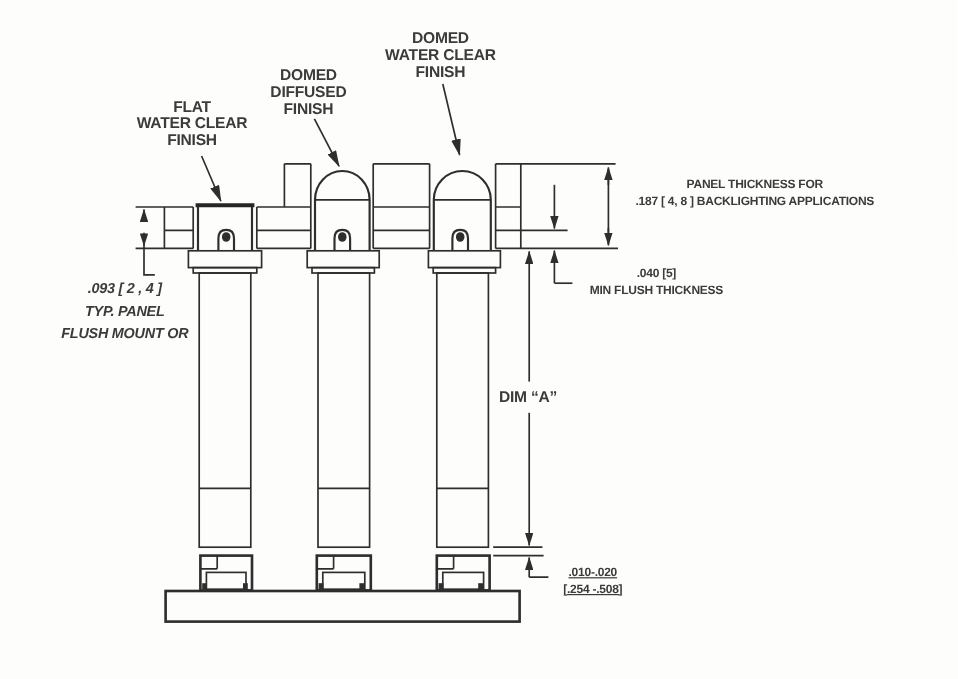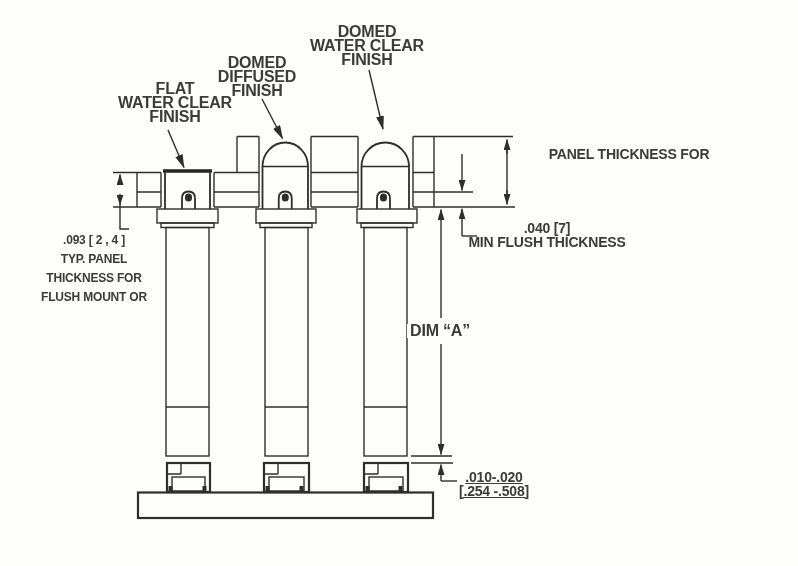--- a/index.html
+++ b/index.html
@@ -3,24 +3,24 @@
 <meta charset="utf-8">
 <style>
   html,body{margin:0;padding:0;background:#fff;}
   .stage{
     position:relative;width:798px;height:566px;background:#fdfdfc;overflow:hidden;
     font-family:"Liberation Sans", sans-serif;
   }
   .lbl{
     position:absolute;transform:translateX(-50%);
     text-align:center;font-weight:bold;color:#3b3b3b;
-    font-size:16px;line-height:14px;letter-spacing:-0.2px;
+    font-size:13px;line-height:14px;letter-spacing:-0.2px;
   }
   .lbl div{white-space:nowrap;}
-  .lh13{line-height:13.5px;font-size:14px;}
+  .lh13{line-height:13.5px;font-size:10px;}
   .lh19{line-height:19px;font-size:12px;}
   .onLine{background:#fdfdfc;padding:0 3px;}
   svg{position:absolute;left:0;top:0;}
   .ln{stroke:#2e2e2e;stroke-width:1.4;fill:none;}
   .ln2{stroke:#2e2e2e;stroke-width:1.8;fill:none;}
   .ln3{stroke:#2e2e2e;stroke-width:2.2;fill:none;}
   .thk{stroke:#262626;stroke-width:3.4;fill:none;}
   .fillw{fill:#fdfdfc;}
   .dk{fill:#2e2e2e;stroke:none;}
 </style>
@@ -147,39 +147,39 @@
     <div>WATER CLEAR</div>
     <div>FINISH</div>
   </div>
 
   <div class="lbl" style="left:257px;top:56px;">
     <div>DOMED</div>
     <div>DIFFUSED</div>
     <div>FINISH</div>
   </div>
 
-  <div class="lbl" style="left:160px;top:82px;margin-left:15px;">
+  <div class="lbl" style="left:160px;top:82px;">
     <div>FLAT</div>
     <div>WATER CLEAR</div>
     <div>FINISH</div>
   </div>
 
   <div class="lbl lh13" style="left:629px;top:148px;">
     <div>PANEL THICKNESS FOR</div>
+    <div>.187 [ 4, 8 ] BACKLIGHTING APPLICATIONS</div>
   </div>
 
   <div class="lbl lh13" style="left:547px;top:222px;">
-    <div>.040 [7]</div>
+    <div>.040 [5]</div>
     <div>MIN FLUSH THICKNESS</div>
   </div>
 
-  <div class="lbl lh19" style="left:94px;top:231px;">
+  <div class="lbl lh19" style="left:104px;top:231px;font-style:italic;">
     <div>.093 [ 2 , 4 ]</div>
     <div>TYP. PANEL</div>
-    <div>THICKNESS FOR</div>
     <div>FLUSH MOUNT OR</div>
   </div>
 
   <div class="lbl" style="left:440px;top:324px;text-align:right;">
     <div class="onLine">DIM “A”</div>
   </div>
 
   <div class="lbl lh13" style="left:494px;top:471px;text-decoration:underline;">
     <div>.010-.020</div>
     <div>[.254 -.508]</div>

